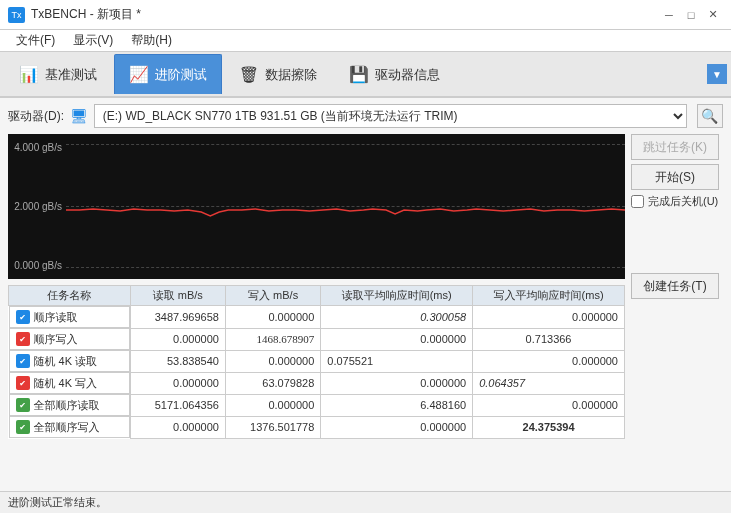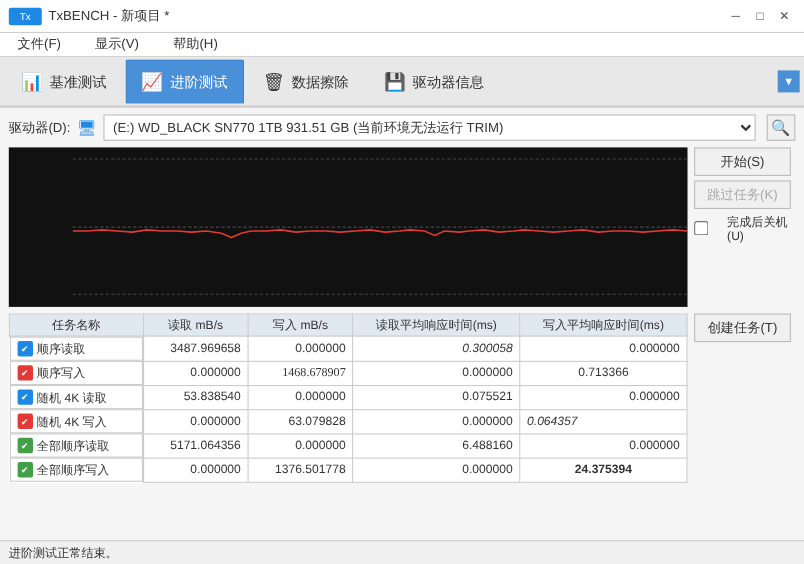--- a/index.html
+++ b/index.html
@@ -24,21 +24,21 @@
       user-select: none;
     }
     .title-bar-left {
       display: flex;
       align-items: center;
       gap: 6px;
       font-size: 12px;
       color: #333;
     }
     .title-bar-icon {
-      width: 30px;
+      width: 17px;
       height: 16px;
       background: #1e88e5;
       border-radius: 2px;
       display: flex;
       align-items: center;
       justify-content: center;
       font-size: 9px;
       color: white;
       font-weight: normal;
     }
@@ -60,21 +60,21 @@
     }
 
     
     .menu-bar {
       background: #fff;
       height: 22px;
       display: flex;
       align-items: center;
       padding: 0 8px;
       border-bottom: 1px solid #ccc;
-      gap: 15px;
+      gap: 2px;
     }
     .menu-item {
       padding: 2px 8px;
       font-size: 12px;
       color: #333;
       cursor: pointer;
     }
 
     
     .tab-bar {
@@ -230,21 +230,21 @@
       color: #333;
       text-align: center;
     }
     .side-btn:disabled {
       color: #aaa;
       cursor: default;
     }
     .checkbox-row {
       display: flex;
       align-items: center;
-      gap: 17px;
+      gap: 4px;
       font-size: 11px;
       color: #333;
     }
 
     
     .content-with-sidebar {
       display: flex;
       gap: 6px;
     }
     .content-main {
@@ -368,20 +368,25 @@
     </div>
     <div class="drive-info-btn">
       <span style="font-size:14px;">🔍</span>
     </div>
   </div>
 
   <div class="content-with-sidebar">
     <div class="content-main">
 
       <div class="chart-area">
+        <div class="chart-y-labels">
+          <span class="chart-y-label">4.000 gB/s</span>
+          <span class="chart-y-label">2.000 gB/s</span>
+          <span class="chart-y-label">0.000 gB/s</span>
+        </div>
         <div class="chart-plot">
 
           <div class="chart-grid-line" style="top: 10px;"></div>
           <div class="chart-grid-line" style="top: 72px;"></div>
           <div class="chart-grid-line" style="top: 133px;"></div>
 
           <svg class="chart-svg" viewBox="0 0 620 145" preserveAspectRatio="none">
 
             <polyline fill="none" stroke="#e53935" stroke-width="1.5" points="0,76 15,76 30,75 45,76 60,77 75,75 90,76 105,76 120,77 135,76 150,78 160,82 170,78 180,76 195,76 210,75 225,77 240,76 255,76 270,77 285,76 300,75 315,77 330,76 340,75 355,76 365,80 375,76 390,77 400,76 415,75 430,77 445,76 455,75 470,76 485,77 500,76 515,75 530,77 545,76 560,76 575,77 590,76 605,75 620,76"></polyline>
           </svg>
@@ -419,21 +424,21 @@
               <td style="text-align: right;">0.000000</td>
               <td style="text-align: center;">0.713366</td>
             </tr>
             <tr class="tbody-row">
               <td style="display: flex; align-items: center; gap: 4px; height: 22px;">
                 <span class="task-icon" style="background: rgb(30, 136, 229); color: white; width: 14px; height: 14px; border-radius: 2px; display: inline-flex; align-items: center; justify-content: center; font-size: 8px; flex-shrink: 0;">✔</span>
                 <span>随机 4K 读取</span>
               </td>
               <td style="text-align: right;">53.838540</td>
               <td style="text-align: right;">0.000000</td>
-              <td style="text-align: right; margin-top: 28px;">0.075521</td>
+              <td style="text-align: left; margin-top: 28px;">0.075521</td>
               <td style="text-align: right;">0.000000</td>
             </tr>
             <tr class="tbody-row">
               <td style="display: flex; align-items: center; gap: 4px; height: 22px;">
                 <span class="task-icon" style="background: rgb(229, 57, 53); color: white; width: 14px; height: 14px; border-radius: 2px; display: inline-flex; align-items: center; justify-content: center; font-size: 8px; flex-shrink: 0;">✔</span>
                 <span>随机 4K 写入</span>
               </td>
               <td style="text-align: right;">0.000000</td>
               <td style="text-align: right;">63.079828</td>
               <td style="text-align: right;">0.000000</td>
@@ -457,22 +462,22 @@
               <td style="text-align: right;">0.000000</td>
               <td style="text-align: right;">1376.501778</td>
               <td style="text-align: right;">0.000000</td>
               <td style="text-align: center; font-weight: bold;">24.375394</td>
             </tr>
           </tbody>
       </table>
     </div>
 
     <div class="content-sidebar">
+      <button class="side-btn" disabled="">跳过任务(K)</button>
       <button class="side-btn">开始(S)</button>
-      <button class="side-btn" disabled="">跳过任务(K)</button>
       <div class="checkbox-row">
         <input type="checkbox" id="shutdown-cb" style="">
         <label for="shutdown-cb">完成后关机(U)</label>
       </div>
       <button class="side-btn" style="margin-top: 60px;">创建任务(T)</button>
     </div>
   </div>
 </div>
 
 <div class="status-bar">

